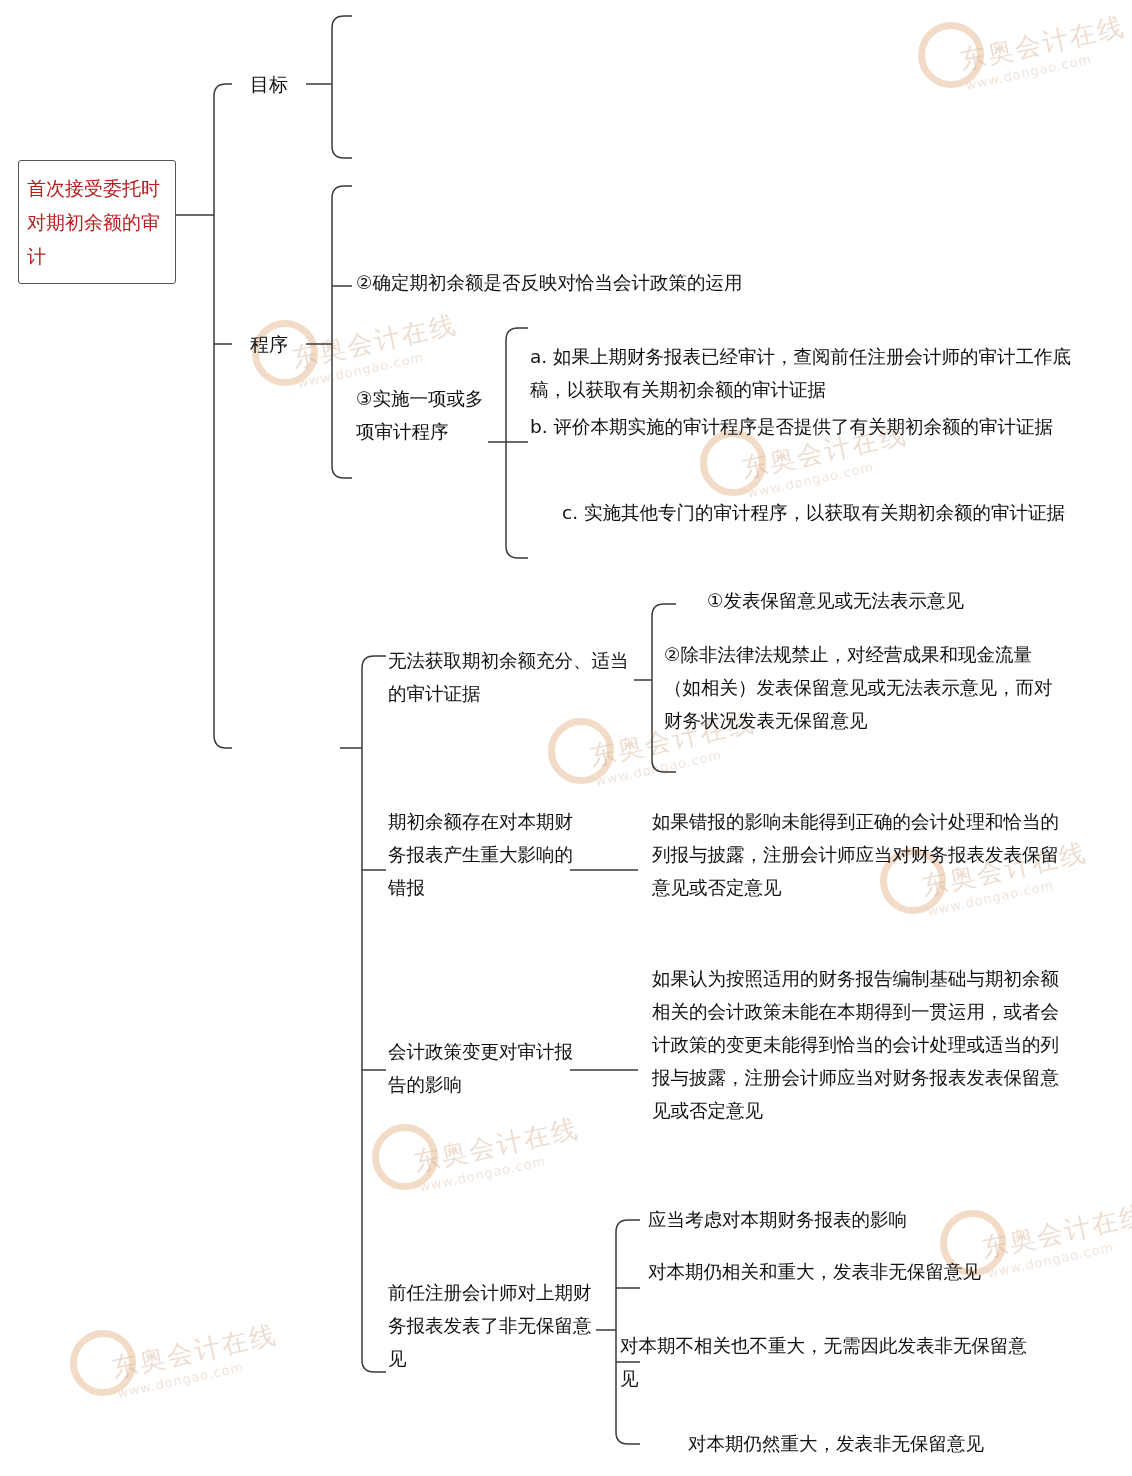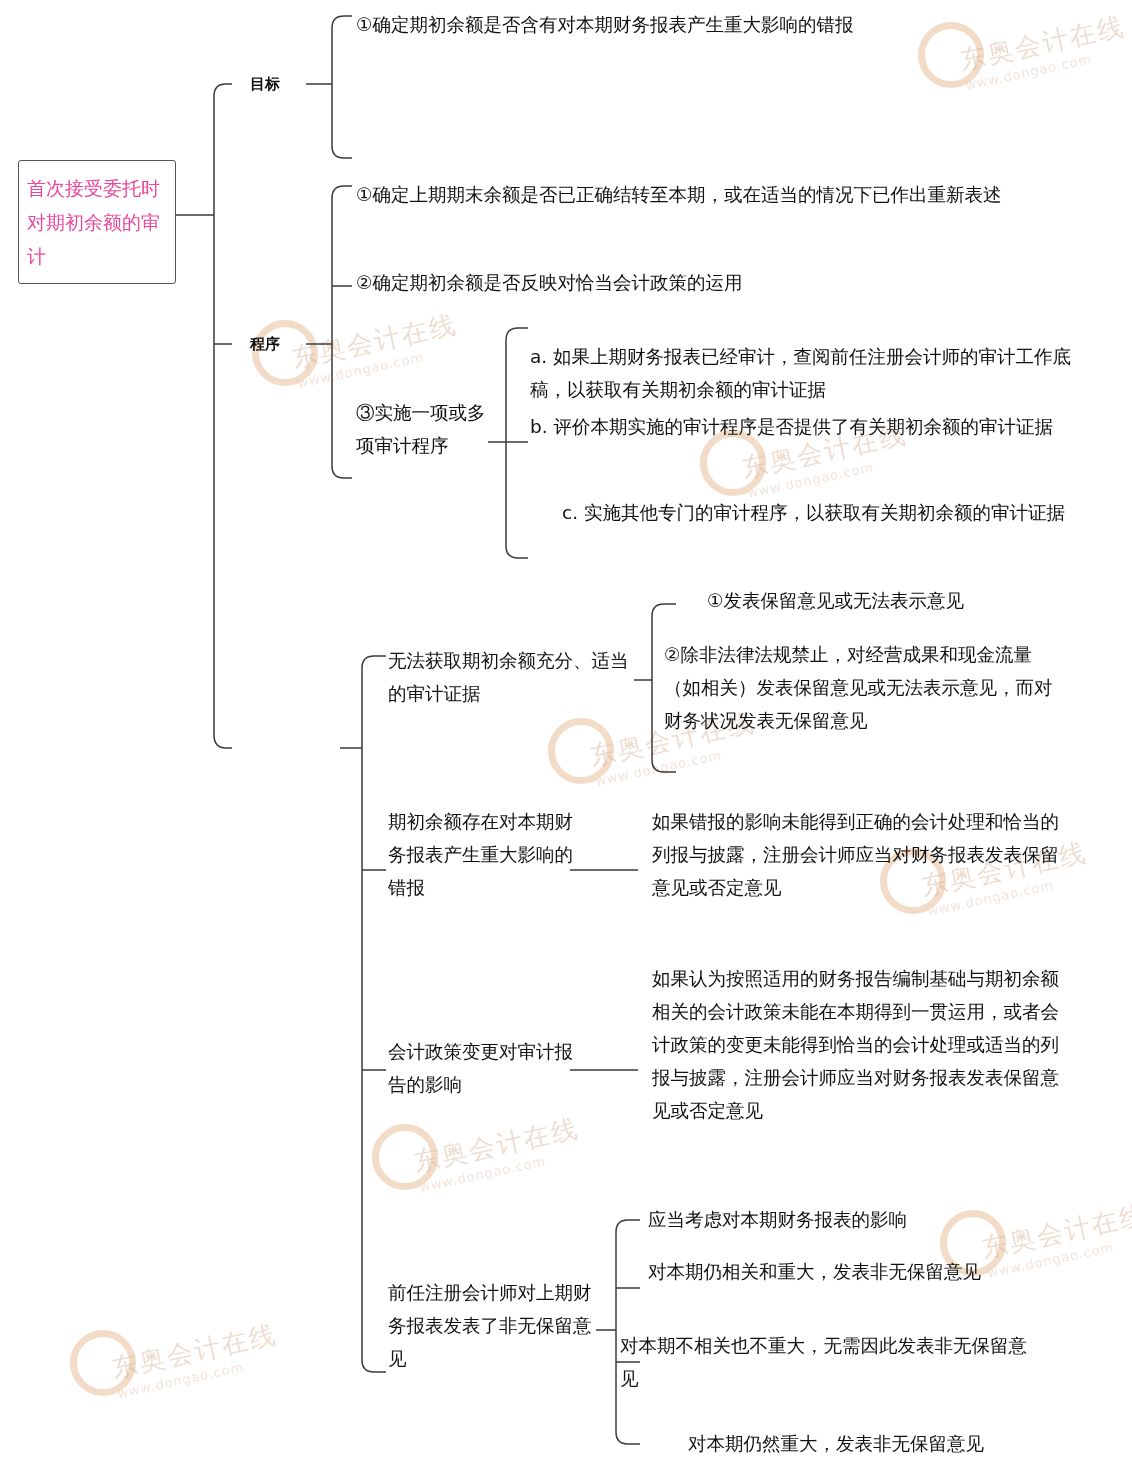--- a/index.html
+++ b/index.html
@@ -49,34 +49,34 @@
   .root-node {
     position: absolute;
     left: 18px;
     top: 160px;
     width: 158px;
     border: 1px solid #555;
     border-radius: 3px;
     padding: 10px 8px;
     font-size: 19px;
     line-height: 34px;
-    color: #ec4899;
+    color: #b91c1c;
     background: #fff;
     box-sizing: border-box;
   }
   
   .tnode {
     position: absolute;
     font-size: 19px;
     line-height: 33px;
     color: #111;
     box-sizing: border-box;
     white-space: pre-wrap;
   }
-  .lvl1 { font-size: 15px; font-weight: bold; }
+  .lvl1 { font-size: 19px; }
   .leaf { font-size: 18.5px; }
   
   svg.links {
     position: absolute;
     left: 0; top: 0;
     width: 1132px;
     height: 1476px;
     pointer-events: none;
   }
   svg.links path, svg.links line {
@@ -188,28 +188,26 @@
     <line x1="616" y1="1362" x2="640" y2="1362"></line>
   </svg>
 
   <div class="root-node">首次接受委托时对期初余额的审计</div>
 
   <div class="tnode lvl1" style="left:250px; top:68px; width:58px;">目标</div>
 
   <div class="tnode lvl1" style="left:250px; top:328px; width:58px;">程序</div>
 
 
-  <div class="tnode leaf" style="left:356px; top:8px; width:720px;">①确定期初余额是否含有对本期财务报表产生重大影响的错报</div>
-
-
-  <div class="tnode leaf" style="left:356px; top:178px; width:720px;">①确定上期期末余额是否已正确结转至本期，或在适当的情况下已作出重新表述</div>
+
+
 
   <div class="tnode leaf" style="left:356px; top:266px; width:720px;">②确定期初余额是否反映对恰当会计政策的运用</div>
 
-  <div class="tnode leaf" style="left:356px; top:398px; width:130px;font-family:Liberation Mono, monospace;">③实施一项或多项审计程序</div>
+  <div class="tnode leaf" style="left:356px; top:382px; width:130px;">③实施一项或多项审计程序</div>
 
   <div class="tnode leaf" style="left:530px; top:340px; width:546px;">a. 如果上期财务报表已经审计，查阅前任注册会计师的审计工作底稿，以获取有关期初余额的审计证据</div>
 
   <div class="tnode leaf" style="left:530px; top:410px; width:546px;">b. 评价本期实施的审计程序是否提供了有关期初余额的审计证据</div>
 
   <div class="tnode leaf" style="left:530px; top:496px; width:546px;margin-left:32px;">c. 实施其他专门的审计程序，以获取有关期初余额的审计证据</div>
 
   <div class="tnode leaf" style="left:388px; top:644px; width:248px;">无法获取期初余额充分、适当的审计证据</div>
 
   <div class="tnode leaf" style="left:680px; top:584px; width:400px;margin-left:27px;">①发表保留意见或无法表示意见</div>

